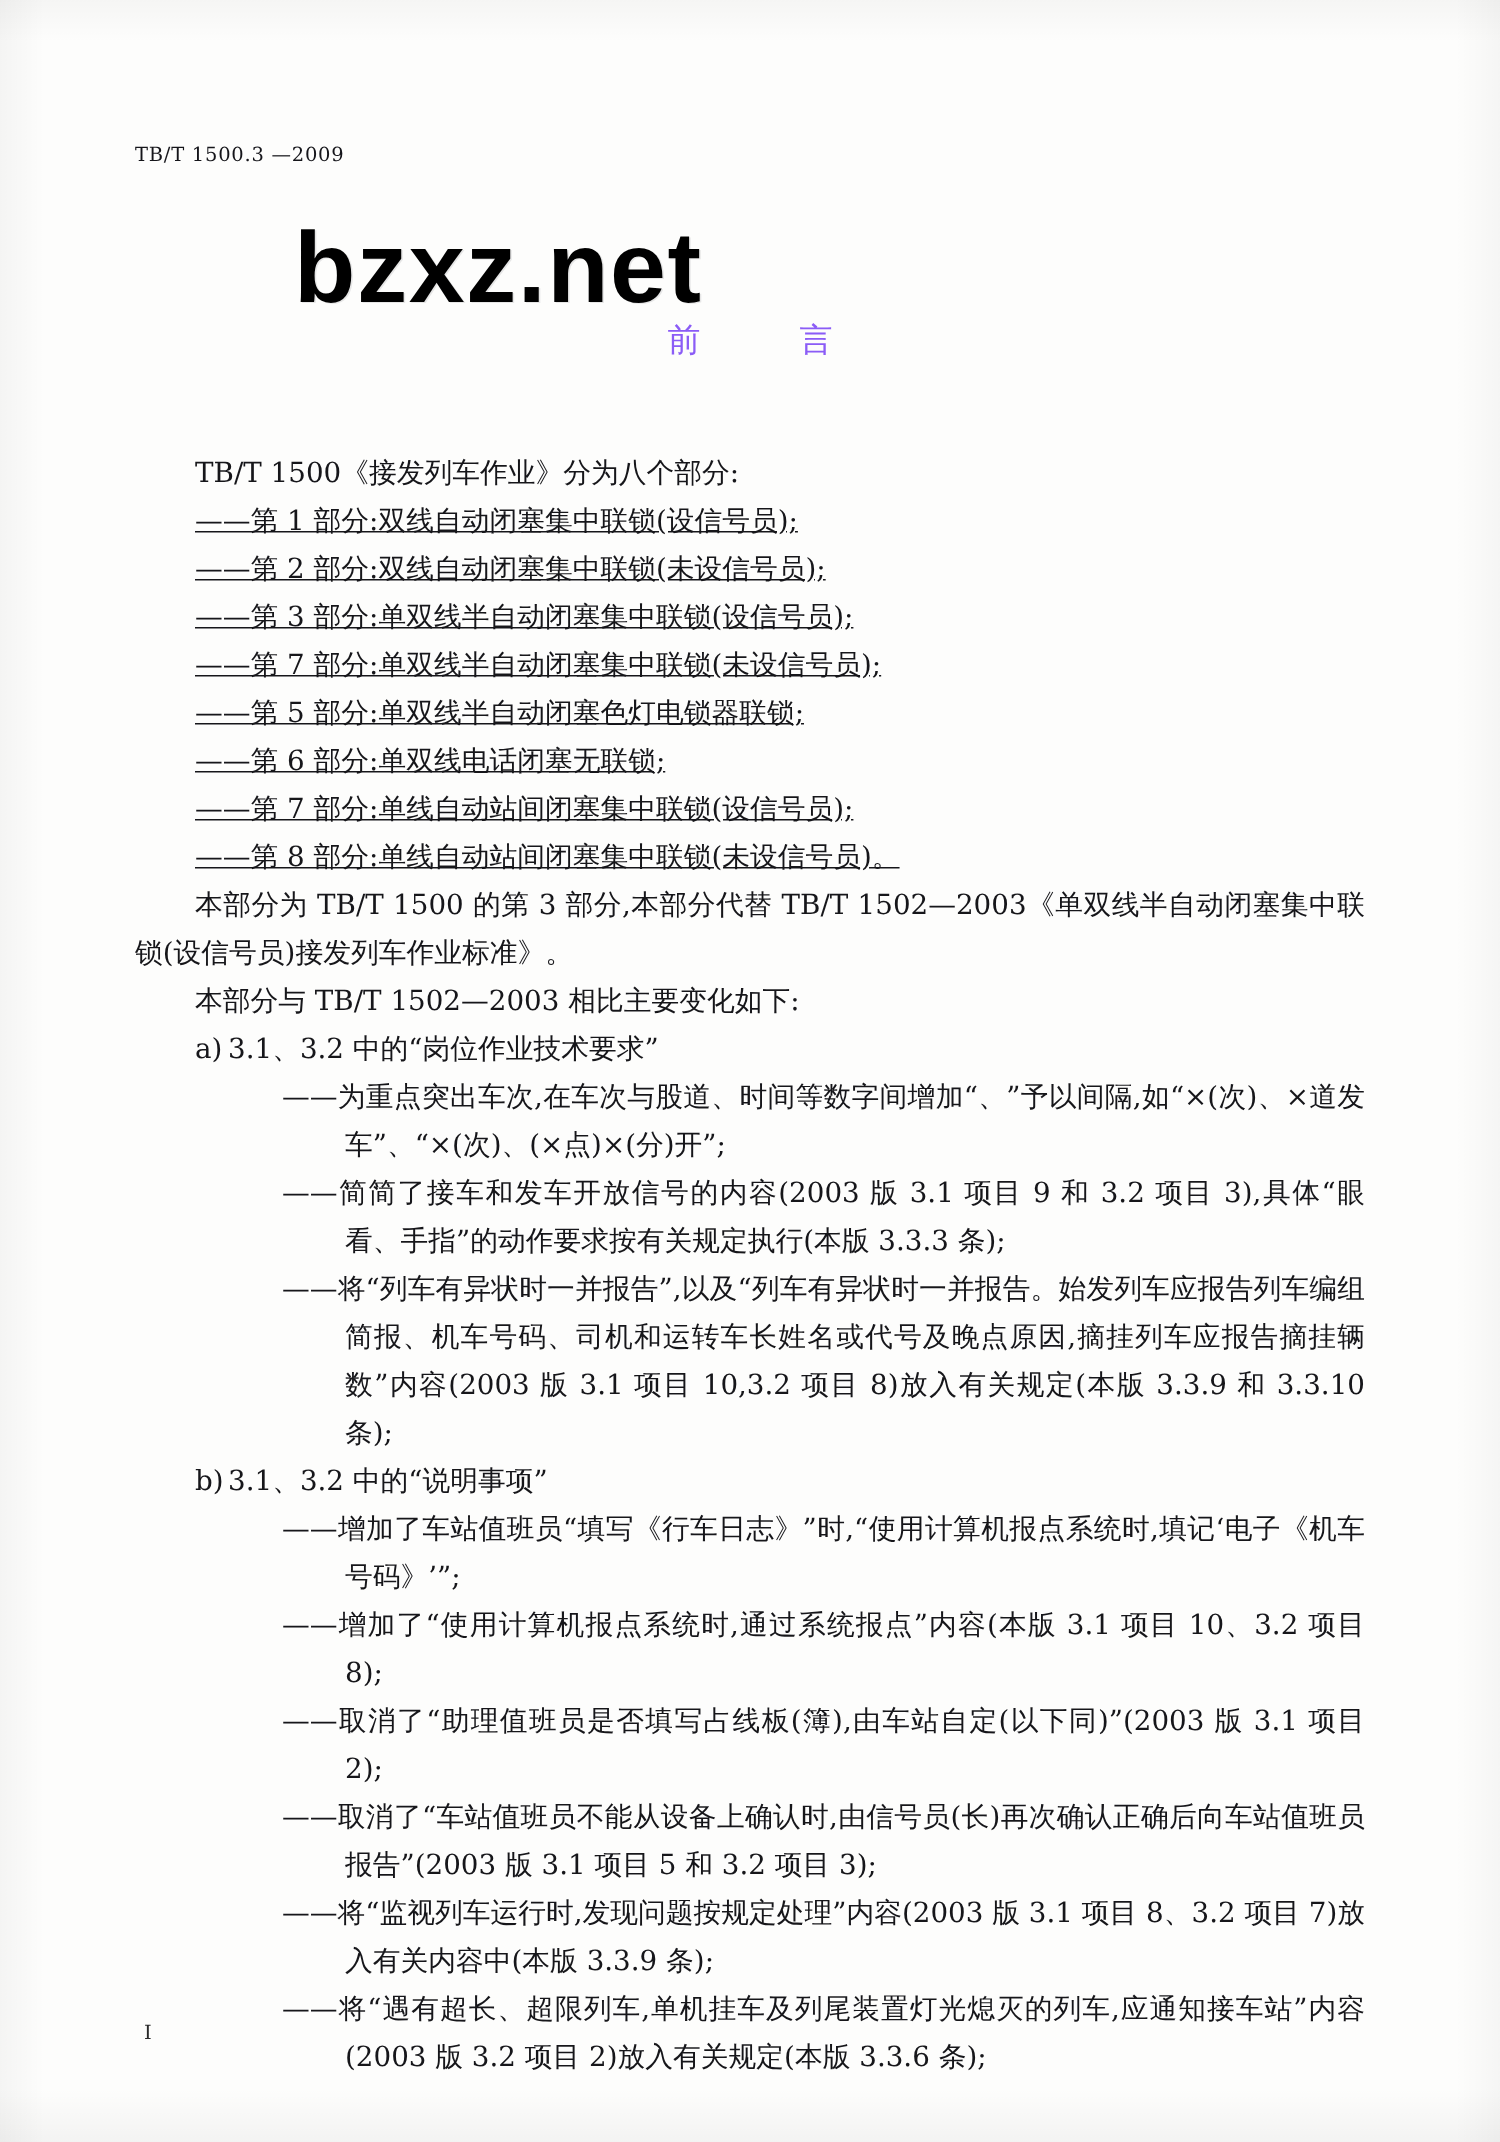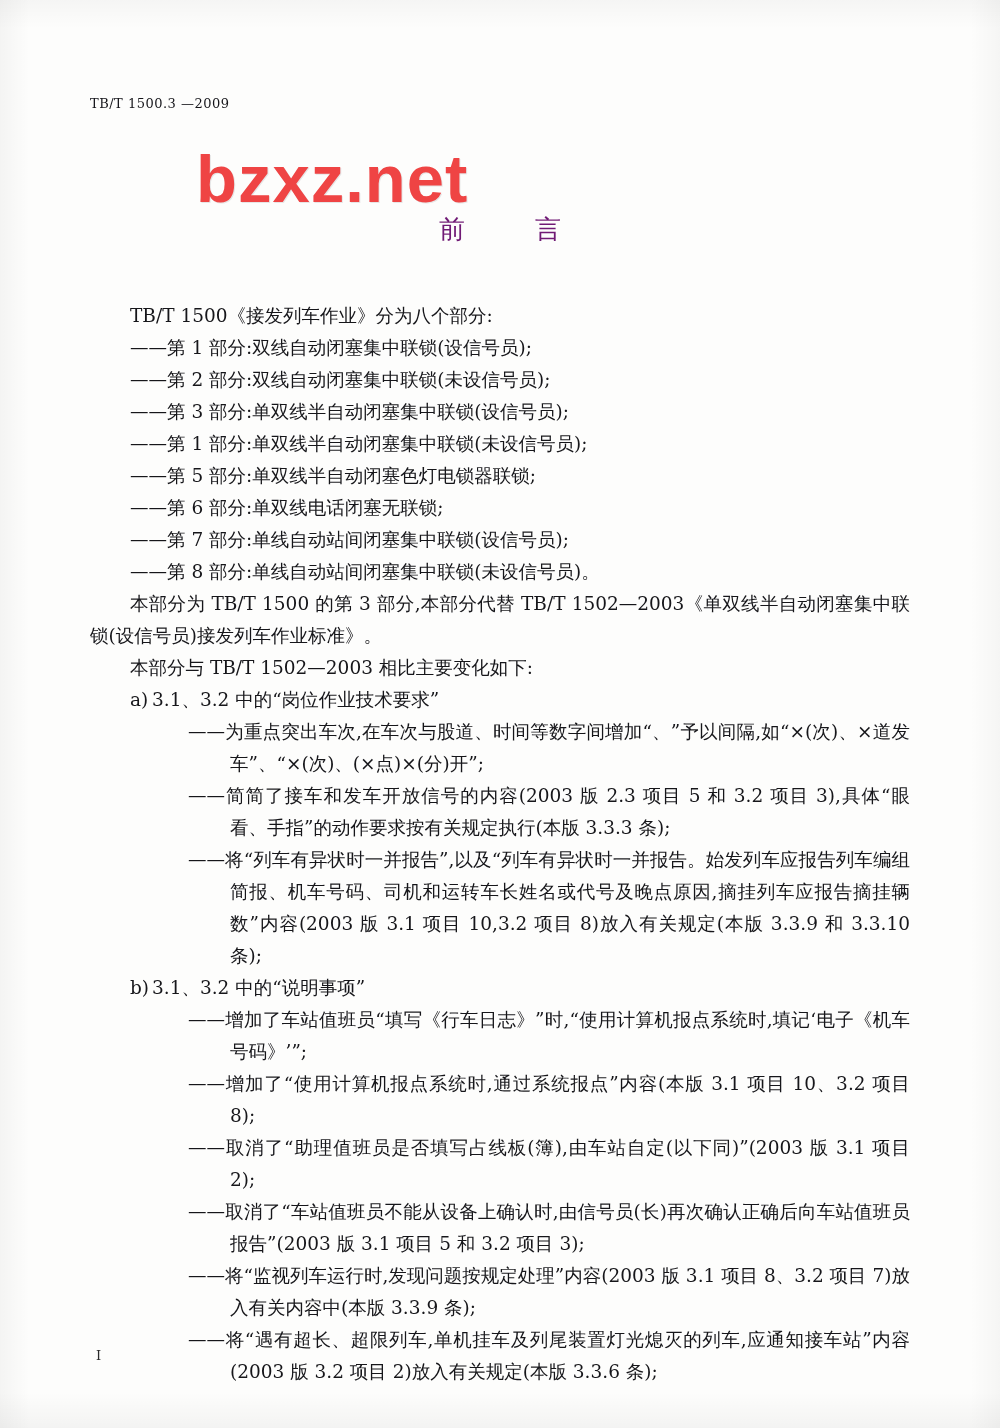--- a/index.html
+++ b/index.html
@@ -46,35 +46,35 @@
   }
 
   .watermark {
     position: absolute;
     left: 196px;
     top: 140px;
     font-family: "Liberation Sans", sans-serif;
     font-weight: bold;
     font-size: 67px;
     letter-spacing: 1px;
-    color: #ef4444;
+    color: #000000;
     text-shadow: 1px 1px 0 #e6e6e6;
     user-select: none;
   }
 
   .doc-title {
     position: absolute;
     left: 0;
     right: 0;
     top: 212px;
     text-align: center;
-    font-size: 26px;
+    font-size: 22px;
     letter-spacing: 22px;
     text-indent: 22px;
-    color: #701a75;
+    color: #8b5cf6;
   }
 
   .body {
     position: absolute;
     left: 90px;
     top: 300px;
     width: 820px;
     font-size: 18.5px;
     line-height: 32px;
     color: #16161a;
@@ -84,20 +84,21 @@
     margin: 0;
     text-align: justify;
   }
   .indent-1 { text-indent: 40px; }
 
   .dash-item {
     margin: 0;
     padding-left: 40px;
     text-indent: 0;
     text-align: justify;
+    text-decoration: underline;
   }
 
   .list-block {
     margin: 0;
   }
 
   .item-row {
     display: flex;
     align-items: flex-start;
   }
@@ -137,37 +138,37 @@
 
   <div class="doc-title">前　言</div>
 
   <div class="body">
 
     <p class="p indent-1">TB/T 1500《接发列车作业》分为八个部分:</p>
 
     <p class="dash-item">——第 1 部分:双线自动闭塞集中联锁(设信号员);</p>
     <p class="dash-item">——第 2 部分:双线自动闭塞集中联锁(未设信号员);</p>
     <p class="dash-item">——第 3 部分:单双线半自动闭塞集中联锁(设信号员);</p>
-    <p class="dash-item">——第 1 部分:单双线半自动闭塞集中联锁(未设信号员);</p>
+    <p class="dash-item">——第 7 部分:单双线半自动闭塞集中联锁(未设信号员);</p>
     <p class="dash-item">——第 5 部分:单双线半自动闭塞色灯电锁器联锁;</p>
     <p class="dash-item">——第 6 部分:单双线电话闭塞无联锁;</p>
     <p class="dash-item">——第 7 部分:单线自动站间闭塞集中联锁(设信号员);</p>
     <p class="dash-item">——第 8 部分:单线自动站间闭塞集中联锁(未设信号员)。</p>
 
     <p class="p indent-1">本部分为 TB/T 1500 的第 3 部分,本部分代替 TB/T 1502—2003《单双线半自动闭塞集中联锁(设信号员)接发列车作业标准》。</p>
 
     <p class="p indent-1">本部分与 TB/T 1502—2003 相比主要变化如下:</p>
 
     <div class="list-block">
       <div class="item-row">
         <div class="item-marker">a)</div>
         <div class="item-body">3.1、3.2 中的“岗位作业技术要求”</div>
       </div>
       <p class="p hang">——为重点突出车次,在车次与股道、时间等数字间增加“、”予以间隔,如“×(次)、×道发车”、“×(次)、(×点)×(分)开”;</p>
-      <p class="p hang">——简简了接车和发车开放信号的内容(2003 版 2.3 项目 5 和 3.2 项目 3),具体“眼看、手指”的动作要求按有关规定执行(本版 3.3.3 条);</p>
+      <p class="p hang">——简简了接车和发车开放信号的内容(2003 版 3.1 项目 9 和 3.2 项目 3),具体“眼看、手指”的动作要求按有关规定执行(本版 3.3.3 条);</p>
       <p class="p hang">——将“列车有异状时一并报告”,以及“列车有异状时一并报告。始发列车应报告列车编组简报、机车号码、司机和运转车长姓名或代号及晚点原因,摘挂列车应报告摘挂辆数”内容(2003 版 3.1 项目 10,3.2 项目 8)放入有关规定(本版 3.3.9 和 3.3.10 条);</p>
     </div>
 
     <div class="list-block">
       <div class="item-row">
         <div class="item-marker">b)</div>
         <div class="item-body">3.1、3.2 中的“说明事项”</div>
       </div>
       <p class="p hang">——增加了车站值班员“填写《行车日志》”时,“使用计算机报点系统时,填记‘电子《机车号码》’”;</p>
       <p class="p hang">——增加了“使用计算机报点系统时,通过系统报点”内容(本版 3.1 项目 10、3.2 项目 8);</p>

